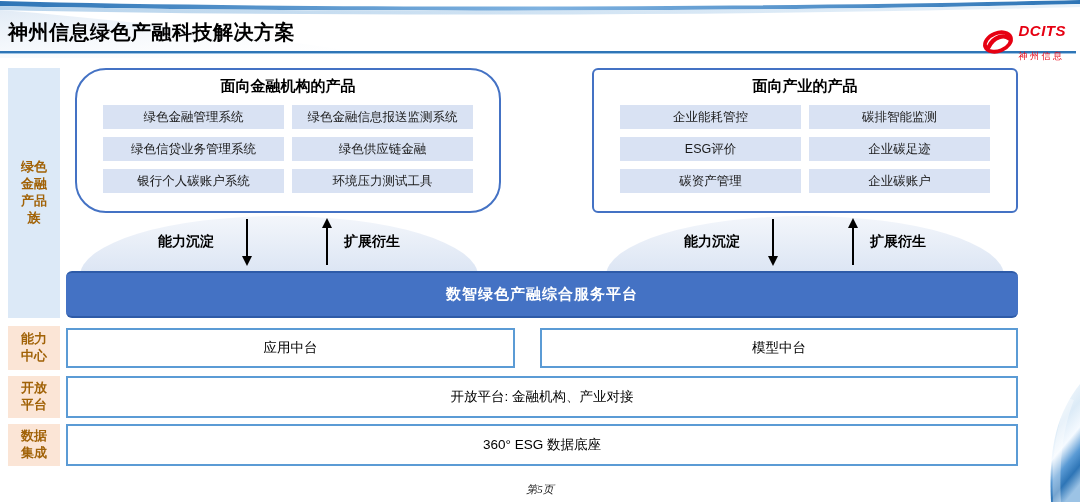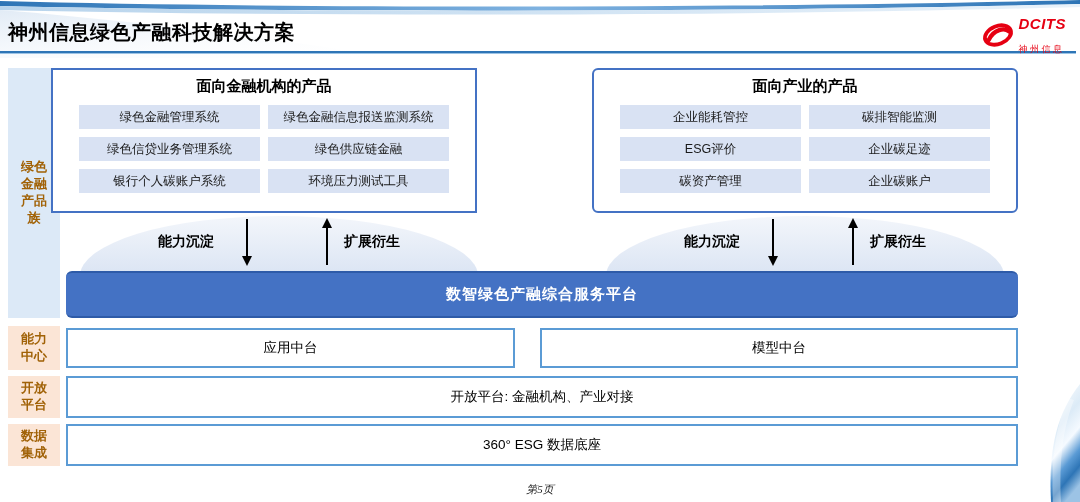--- a/index.html
+++ b/index.html
@@ -4,39 +4,39 @@
 <style>
   html,body{margin:0;padding:0;}
   body{font-family:"Liberation Sans","DejaVu Sans",sans-serif;background:#fff;}
   .page{position:relative;width:1080px;height:502px;background:#fff;overflow:hidden;}
 
   
   .deco-top{position:absolute;left:0;top:0;width:1080px;height:58px;pointer-events:none;}
   .page-title{position:absolute;left:8px;top:19px;font-size:20px;font-weight:bold;color:#000;letter-spacing:.5px;z-index:3;}
   .title-rule{position:absolute;left:0;top:51px;width:1076px;height:3px;
     background:linear-gradient(to bottom,#2e75b6 0 60%,#9cc3e5 60% 100%);z-index:2;}
-  .logo{position:absolute;right:14px;top:16px;display:flex;align-items:center;gap:4px;z-index:3;}
+  .logo{position:absolute;right:14px;top:23px;display:flex;align-items:center;gap:4px;z-index:3;}
   .logo-txt{display:flex;flex-direction:column;line-height:1;}
   .logo-brand{font-size:15px;font-weight:bold;font-style:italic;color:#e60012;letter-spacing:.5px;}
   .logo-cn{font-size:9px;color:#e60012;letter-spacing:2.5px;margin-top:14px;font-weight:normal;}
 
   
   .sb{position:absolute;left:8px;width:52px;display:flex;flex-direction:column;
       align-items:center;justify-content:center;font-weight:bold;color:#a16207;}
   .sb div{line-height:1.3;}
   .sb-family{top:68px;height:250px;background:#dcE9f7;font-size:13px;}
   .sb-peach{background:#fbe5d6;font-size:13px;}
   .sb-cap{top:326px;height:44px;}
   .sb-open{top:376px;height:42px;}
   .sb-data{top:424px;height:42px;}
 
   
   .group{position:absolute;top:68px;width:426px;height:145px;background:#fff;
          border:2px solid #4472c4;box-sizing:border-box;}
-  .group-left{left:51px;} .group-right{left:592px;border-radius:6px;}
+  .group-left{left:75px;border-radius:31px;} .group-right{left:592px;border-radius:6px;}
   .group-title{text-align:center;font-size:15px;font-weight:bold;margin-top:7px;color:#000;}
   .chips{display:grid;grid-template-columns:1fr 1fr;column-gap:32px;row-gap:11px;
          padding:9px 26px 0 26px;gap:8px;}
   .chip{background:#d9e2f3;height:24px;line-height:24px;text-align:center;
         font-size:12.5px;color:#1a1a1a;overflow:hidden;white-space:nowrap;}
 
   
   .flow{position:absolute;top:213px;width:426px;height:58px;overflow:hidden;}
   .flow-left{left:66px;} .flow-right{left:592px;}
   .dome{position:absolute;left:14px;right:14px;top:3px;height:120px;border-radius:50%;

